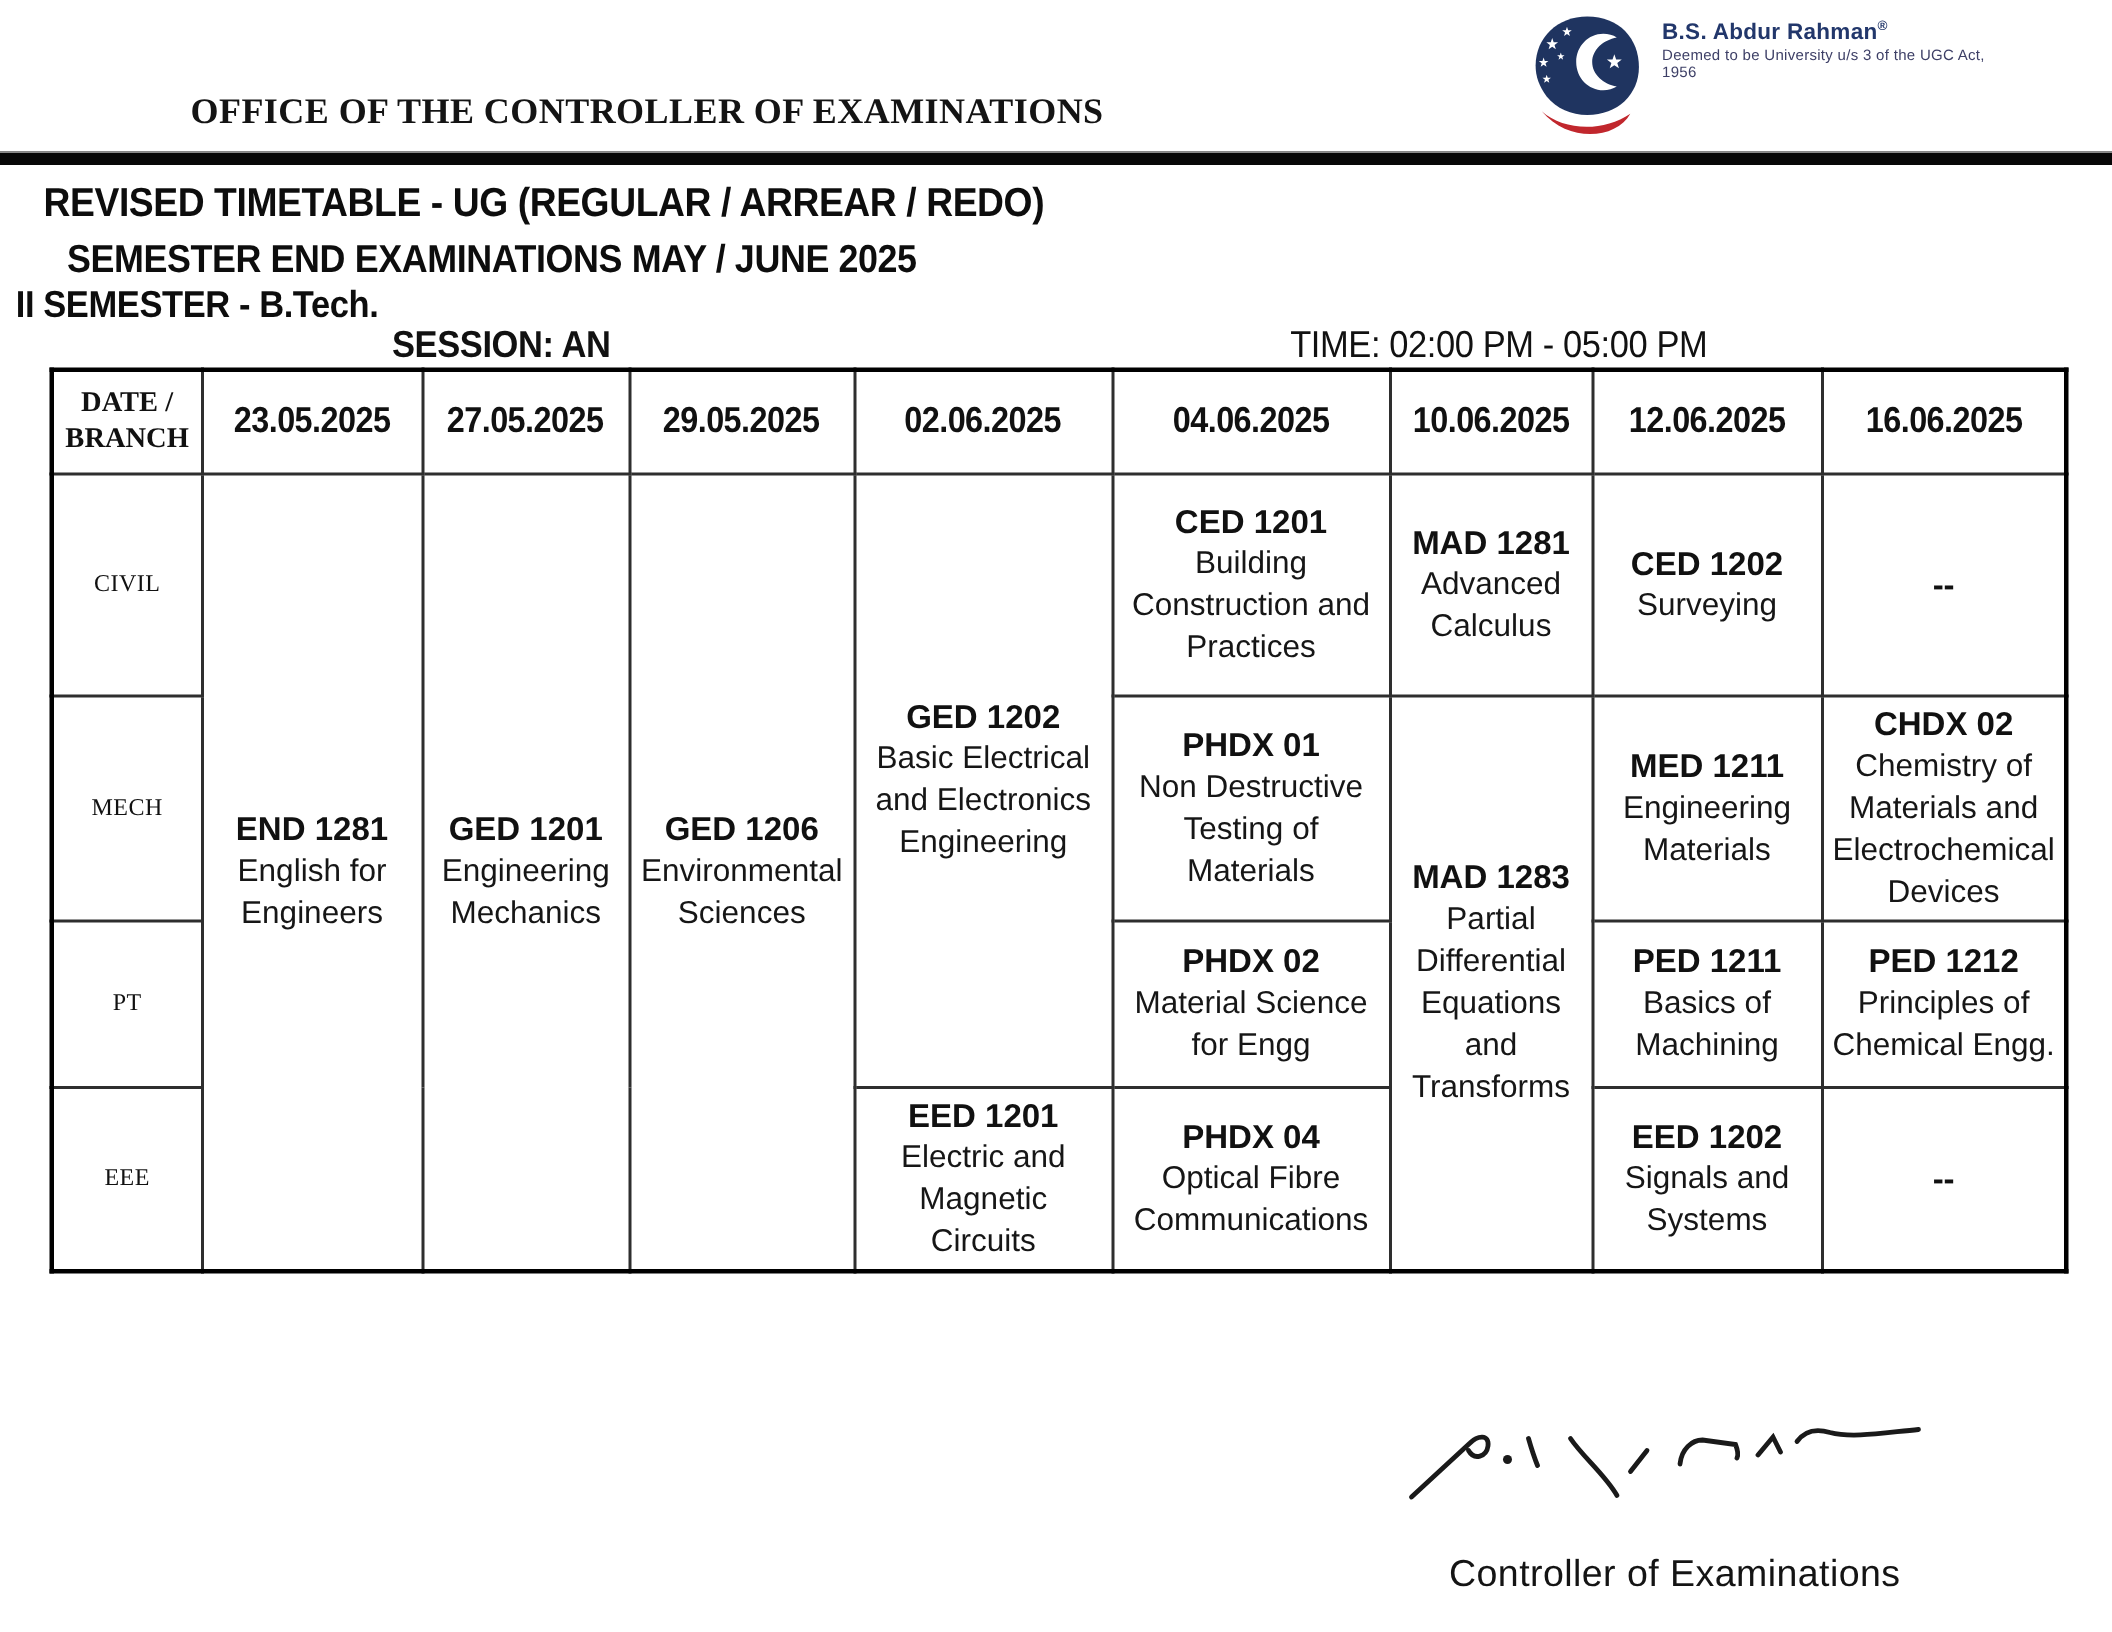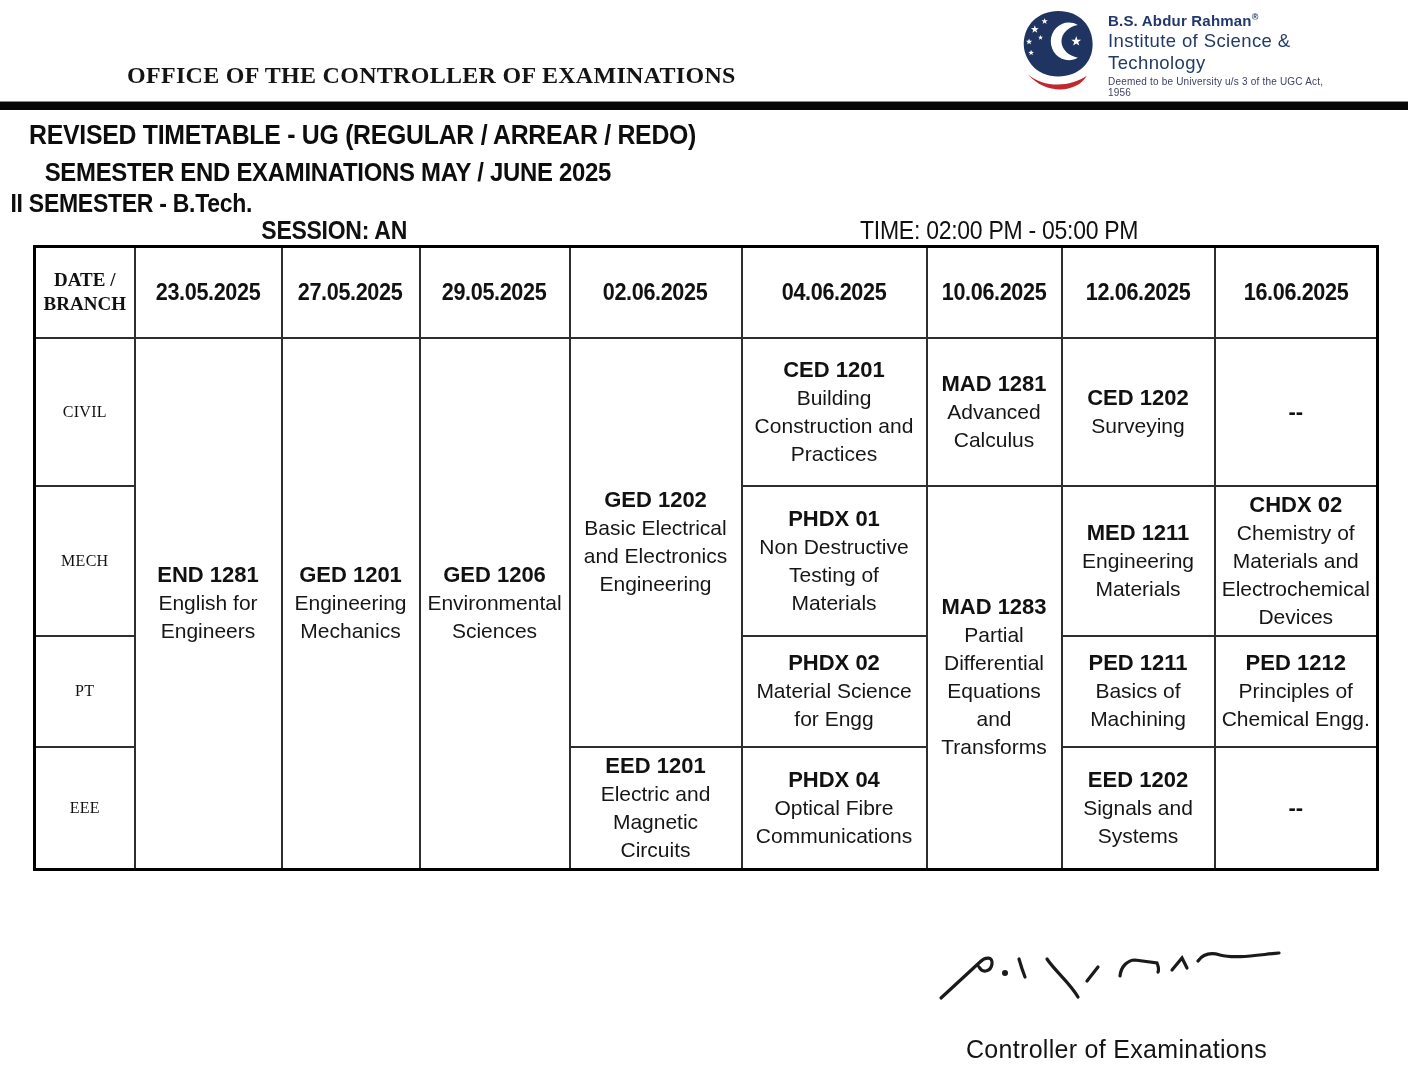--- a/index.html
+++ b/index.html
@@ -94,21 +94,20 @@
     <use href="#star" x="28" y="11" width="9" height="9"></use>
     <use href="#star" x="9" y="36" width="9" height="9"></use>
     <use href="#star" x="24" y="32" width="7" height="7"></use>
     <use href="#star" x="12" y="50" width="8" height="8"></use>
     <path d="M12,80 C30,96 62,97 84,82 C72,103 34,106 12,80 Z" fill="#c1272d"></path>
   </svg>
   <div class="logo-text">
     <div class="brand-top">
       <span>B.S. Abdur Rahman</span><span class="rmark">®</span>
     </div>
-    <div class="brand-sub">Institute of Science &amp; Technology</div>
     <div class="brand-tagline">Deemed to be University u/s 3 of the UGC Act, 1956</div>
   </div>
 </div>
 
 <div class="header-divider"></div>
 
 <div class="doc-title t1"><span>REVISED TIMETABLE - UG (REGULAR / ARREAR / REDO)</span></div>
 <div class="doc-title t2"><span>SEMESTER END EXAMINATIONS MAY / JUNE 2025</span></div>
 <div class="doc-title t3"><span>II SEMESTER - B.Tech.</span></div>
 <div class="session-label"><span>SESSION: AN</span></div>
@@ -120,21 +119,21 @@
       <col style="width:147px">
       <col style="width:138px">
     <col style="width:150px">
       <col style="width:172px">
       <col style="width:185px">
     <col style="width:135px">
       <col style="width:153px">
       <col style="width:163px">
   </colgroup>
   <tbody>
-      <tr style="height:91px">
+      <tr style="height:69px">
     <th class="corner">
       <div>DATE /</div>
       <div>BRANCH</div>
     </th>
     <th class="date-h"><span>23.05.2025</span></th>
     <th class="date-h"><span>27.05.2025</span></th>
     <th class="date-h"><span>29.05.2025</span></th>
     <th class="date-h"><span>02.06.2025</span></th>
     <th class="date-h"><span>04.06.2025</span></th>
     <th class="date-h"><span>10.06.2025</span></th>

